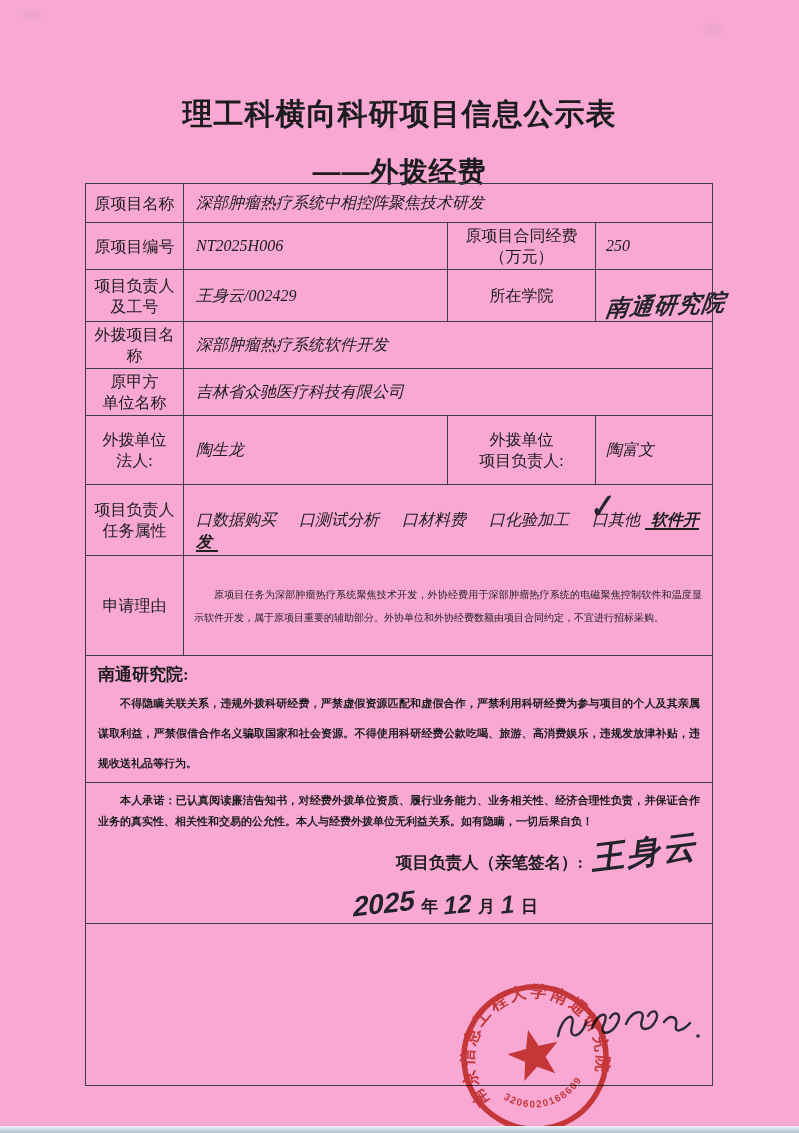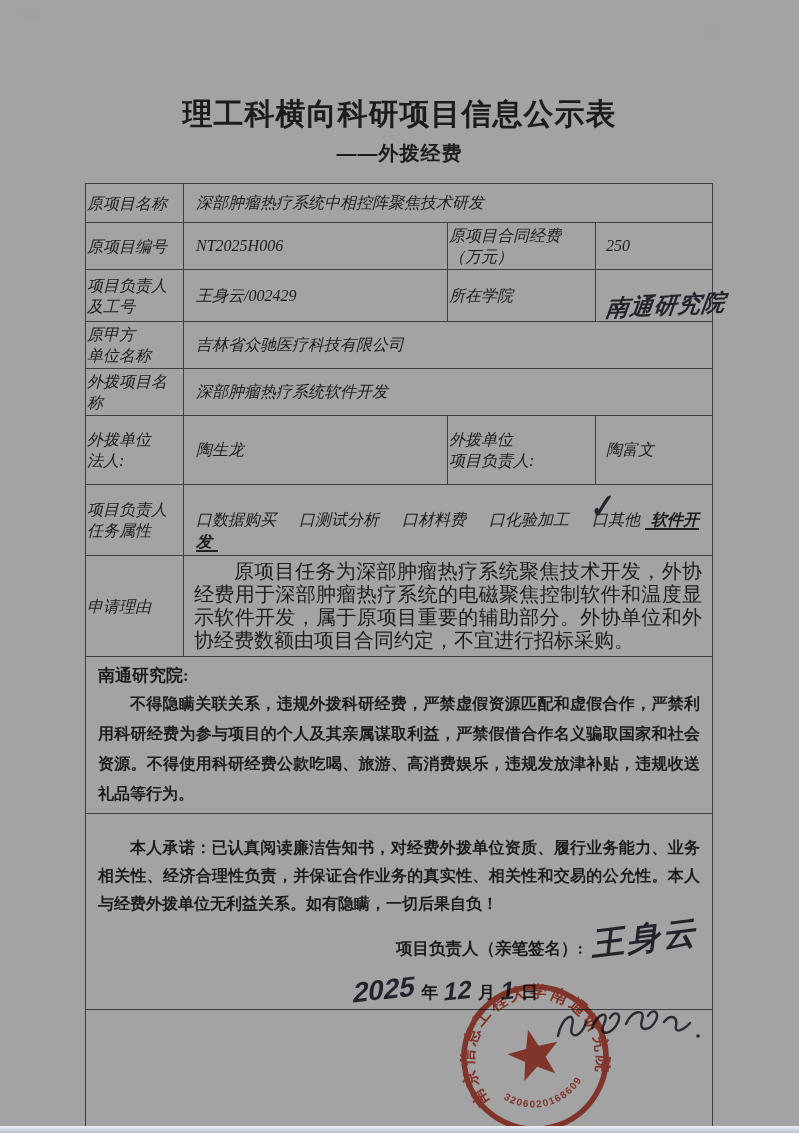--- a/index.html
+++ b/index.html
@@ -1,63 +1,63 @@
 <!DOCTYPE html>
 <html><head>
 <meta charset="utf-8">
 <style>
   * { box-sizing: border-box; margin: 0; padding: 0; }
   html,body { background:#e9e9e7; }
   .page {
     position: relative;
     width: 799px; height: 1133px;
     margin: 0 auto;
-    background: #a3a3a3;
+    background: #f9a8d4;
     overflow: hidden;
     font-family: "Liberation Serif", serif;
     color: #1c1c1f;
   }
   
   .scan-bottom { position:absolute; left:0; right:0; bottom:0; height:7px;
     background: linear-gradient(180deg,#eef1f4 0%, #c3cfdb 70%, #b7c4d2 100%); }
   .smudge { position:absolute; border-radius:50%; filter: blur(3px); opacity:.28;
     background: radial-gradient(#9a9a96, transparent 70%); }
   .smudge.tl { left:14px; top:8px; width:34px; height:13px; }
   .smudge.tr { left:700px; top:22px; width:26px; height:15px; }
 
   
   .titles { position:absolute; top:96px; left:0; right:0; text-align:center;
     font-family: "Liberation Sans", sans-serif; }
   .title-main { font-size:30px; font-weight:700; letter-spacing:1px; line-height:36px; }
-  .title-sub  { font-size:20px; font-weight:700; letter-spacing:1px; margin-top:8px; }
+  .title-sub  { font-size:28px; font-weight:700; letter-spacing:1px; margin-top:21px; }
 
   
   table.form { position:absolute; left:85px; top:183px; width:627px;
     border-collapse:collapse; table-layout:fixed; }
   table.form td { border:1.6px solid #3b3f43; font-size:16px; vertical-align:middle; }
-  td.lbl { white-space:pre-line; line-height:21px; padding:2px 1px;font-style:italic; }
+  td.lbl { text-align:center; white-space:pre-line; line-height:21px; padding:2px 1px; }
   td.val { padding:2px 4px 2px 12px; white-space:pre-line; line-height:22px;font-style:italic; }
   td.val2 { padding:2px 4px 2px 10px; }
 
   
   .opts { white-space:nowrap; }
   .opts .opt { margin-right:23px;text-align:right; }
   .other-wrap { position:relative; display:inline-block; }
   .check-mark { position:absolute; left:-4px; top:-13px; font-size:30px; font-weight:600;
     transform:rotate(-12deg); color:#26262c; font-family:"Liberation Sans",sans-serif; }
   .other-fill { font-weight:700; border-bottom:2px solid #222; padding:0 6px; margin-left:5px; }
 
   
-  .reason { padding:4px 10px; text-indent:2em; line-height:23px; text-align:justify; font-size:20px; }
+  .reason { padding:4px 10px; text-indent:2em; line-height:23px; text-align:justify; font-size:10px; }
 
   
   td.sec { vertical-align:top; padding:6px 12px 4px 12px; }
   .sec-heading { font-size:17px; font-weight:700; line-height:26px; }
-  .sec-body { text-indent:2em; font-size:16px; font-weight:700; line-height:30px; text-align:justify; }
-  .sec-body.tight { line-height:28px; margin-top:14px; }
+  .sec-body { text-indent:2em; font-size:11px; font-weight:700; line-height:30px; text-align:justify; }
+  .sec-body.tight { line-height:21px; margin-top:1px; }
 
   .sign-row { margin:3px 0 0 298px; font-weight:700; font-size:16.5px; white-space:nowrap; }
   .date-row { margin:7px 0 0 255px; font-size:17px; font-weight:700; white-space:nowrap; }
   .date-unit { margin:0 6px; }
 
   
   .hand { display:inline-block; font-family:"Liberation Sans",sans-serif; color:#23232b;
     font-weight:600; transform:rotate(-5deg) skewX(-12deg); }
   .hand-college { font-size:23px; white-space:nowrap; transform:rotate(-3deg) skewX(-10deg); letter-spacing:1px; }
   .hand-sign { font-size:33px; letter-spacing:3px; position:relative; top:-5px; left:10px;
@@ -106,29 +106,29 @@
     <tr style="height:46px">
       <td class="lbl">项目负责人
 及工号</td>
       <td class="val">王身云/002429</td>
       <td class="lbl">所在学院</td>
       <td class="val val2">
         <span class="hand hand-college">南通研究院</span>
       </td>
     </tr>
 
+    <tr style="height:41px">
+      <td class="lbl">外拨项目名称</td>
+      <td class="val" colspan="3">深部肿瘤热疗系统软件开发</td>
+    </tr>
+
     <tr style="height:43px">
       <td class="lbl">原甲方
 单位名称</td>
       <td class="val" colspan="3">吉林省众驰医疗科技有限公司</td>
-    </tr>
-
-    <tr style="height:41px">
-      <td class="lbl">外拨项目名称</td>
-      <td class="val" colspan="3">深部肿瘤热疗系统软件开发</td>
     </tr>
 
 
     <tr style="height:69px">
       <td class="lbl">外拨单位
 法人:</td>
       <td class="val">陶生龙</td>
       <td class="lbl">外拨单位
 项目负责人:</td>
       <td class="val val2">陶富文</td>

